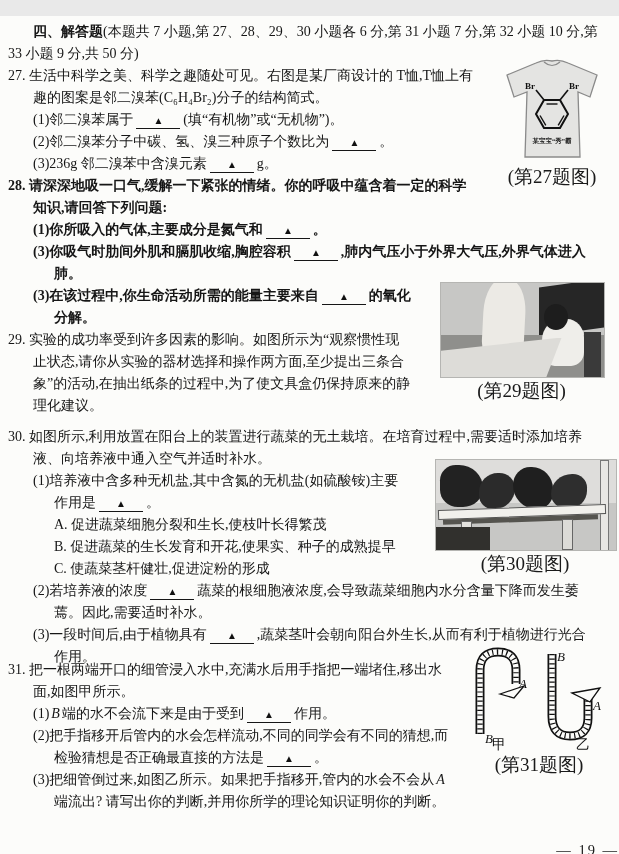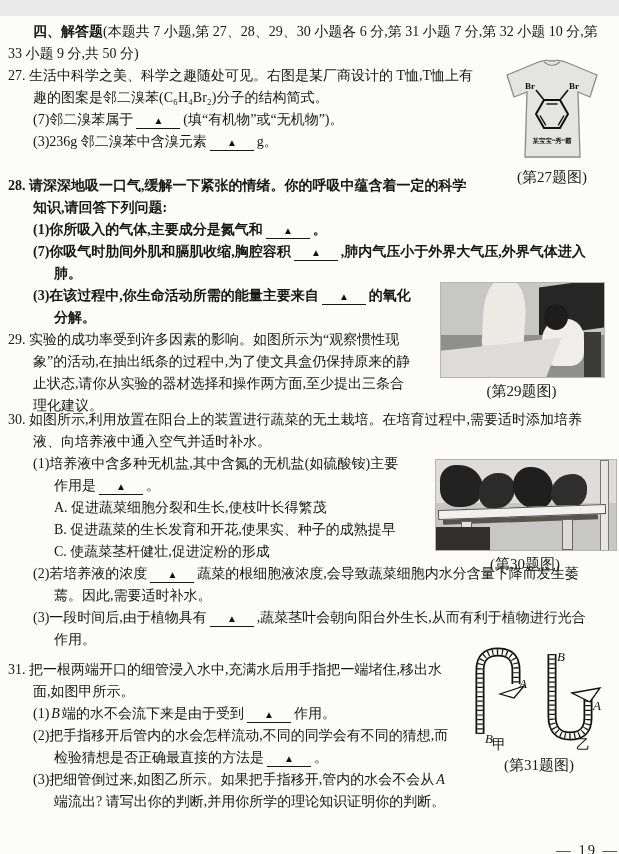--- a/index.html
+++ b/index.html
@@ -8,21 +8,21 @@
         font-size:14px;overflow:hidden;margin:16px auto;}
   .abs{position:absolute;}
   .line{line-height:22px;height:22px;white-space:nowrap;}
   .l1{padding-left:25px;}
   .l2{padding-left:46px;}
   .bold{font-weight:bold;}
   .blank{display:inline-block;min-width:26px;padding:0 9px;margin:0 3px;
          text-align:center;border-bottom:1.5px solid #161616;
          font-size:10px;line-height:15px;vertical-align:baseline;color:#111;}
   .var{font-style:italic;padding:0 2px;font-family:"Liberation Serif",serif;}
-  .caption{font-size:15px;text-align:center;line-height:18px;color:#1a1a1a;}
+  .caption{font-size:19px;text-align:center;line-height:18px;color:#1a1a1a;}
   .photo{position:relative;overflow:hidden;border:1px solid #b5b5b2;background:#c7c7c5;}
   .photo div{position:absolute;}
   
   .p29-cab{right:0;top:0;width:40%;height:52%;background:#262626;transform:skewY(-8deg);}
   .p29-floor{left:0;bottom:0;width:100%;height:45%;background:#8f8f8c;}
   .p29-table{left:-4%;bottom:0;width:78%;height:42%;background:#dddcd8;
              clip-path:polygon(0 35%,100% 0,88% 100%,0 100%);}
   .p29-adult{left:26%;top:-4%;width:26%;height:86%;background:#eceae5;
              border-radius:42% 42% 18% 24%;transform:rotate(3deg);}
   .p29-childbody{right:12%;top:38%;width:26%;height:50%;background:#efeeea;border-radius:45% 40% 30% 30%;}
@@ -49,21 +49,22 @@
 <div class="page">
 
   <div class="abs" style="top:5px;left:8px;width:605px;">
     <div class="line l1"><span class="bold">四、解答题</span><span>(本题共 7 小题,第 27、28、29、30 小题各 6 分,第 31 小题 7 分,第 32 小题 10 分,第</span></div>
     <div class="line">33 小题 9 分,共 50 分)</div>
   </div>
 
   <div class="abs" style="top:49px;left:8px;width:497px;">
     <div class="line">27. 生活中科学之美、科学之趣随处可见。右图是某厂商设计的 T恤,T恤上有</div>
     <div class="line l1">趣的图案是邻二溴苯(C₆H₄Br₂)分子的结构简式。</div>
-    <div class="line l1"><span>(7)邻二溴苯属于</span><span class="blank">▲</span><span>(填“有机物”或“无机物”)。</span></div>
+    <div class="line l1"><span>(1)邻二溴苯属于</span><span class="blank">▲</span><span>(填“有机物”或“无机物”)。</span></div>
+    <div class="line l1"><span>(2)邻二溴苯分子中碳、氢、溴三种原子个数比为</span><span class="blank">▲</span><span>。</span></div>
     <div class="line l1"><span>(3)236g 邻二溴苯中含溴元素</span><span class="blank">▲</span><span>g。</span></div>
   </div>
 
   <div class="abs" style="top:40px;left:500px;width:106px;">
     <svg width="104" height="108" viewBox="0 0 104 108">
       <path d="M36,7 Q44,3 52,5 Q60,3 68,7 L97,19 L90,41 L78,36 L80,101 L25,101 L27,36 L14,41 L7,19 Z" fill="#e4e4e2" stroke="#8a8a8a" stroke-width="1.3"></path>
       <path d="M44,6 Q52,13 60,6" fill="none" stroke="#8a8a8a" stroke-width="1.2"></path>
       <line x1="44" y1="44" x2="36" y2="34" stroke="#111" stroke-width="1.6"></line>
       <line x1="60" y1="44" x2="68" y2="34" stroke="#111" stroke-width="1.6"></line>
       <polygon points="44,44.1 60,44.1 68,58 60,71.9 44,71.9 36,58" fill="none" stroke="#111" stroke-width="2"></polygon>
@@ -74,47 +75,47 @@
       <text x="74" y="33" font-size="9" font-weight="bold" text-anchor="middle" fill="#111">Br</text>
       <text x="52" y="87" font-size="6.5" font-weight="bold" text-anchor="middle" fill="#222">某宝宝“秀”霸</text>
     </svg>
     <div class="caption" style="width:104px;">(第27题图)</div>
   </div>
 
   <div class="abs" style="top:159px;left:8px;width:605px;font-weight:bold;">
     <div class="line">28. 请深深地吸一口气,缓解一下紧张的情绪。你的呼吸中蕴含着一定的科学</div>
     <div class="line l1">知识,请回答下列问题:</div>
     <div class="line l1"><span>(1)你所吸入的气体,主要成分是氮气和</span><span class="blank">▲</span><span>。</span></div>
-    <div class="line l1"><span>(7)你吸气时肋间外肌和膈肌收缩,胸腔容积</span><span class="blank">▲</span><span>,肺内气压小于外界大气压,外界气体进入</span></div>
+    <div class="line l1"><span>(3)你吸气时肋间外肌和膈肌收缩,胸腔容积</span><span class="blank">▲</span><span>,肺内气压小于外界大气压,外界气体进入</span></div>
     <div class="line l2">肺。</div>
     <div class="line l1"><span>(3)在该过程中,你生命活动所需的能量主要来自</span><span class="blank">▲</span><span>的氧化</span></div>
     <div class="line l2">分解。</div>
   </div>
 
   <div class="abs" style="top:313px;left:8px;width:425px;">
     <div class="line">29. 实验的成功率受到许多因素的影响。如图所示为“观察惯性现</div>
+    <div class="line l1">止状态,请你从实验的器材选择和操作两方面,至少提出三条合</div>
     <div class="line l1">象”的活动,在抽出纸条的过程中,为了使文具盒仍保持原来的静</div>
-    <div class="line l1">止状态,请你从实验的器材选择和操作两方面,至少提出三条合</div>
     <div class="line l1">理化建议。</div>
   </div>
 
   <div class="abs" style="top:266px;left:440px;width:171px;">
     <div class="photo" style="width:163px;height:94px;">
       <div class="p29-cab"></div>
       <div class="p29-floor"></div>
       <div class="p29-adult"></div>
       <div class="p29-chair"></div>
       <div class="p29-childbody"></div>
       <div class="p29-childhead"></div>
       <div class="p29-table"></div>
     </div>
     <div class="caption" style="width:163px;margin-top:4px;">(第29题图)</div>
   </div>
 
-  <div class="abs" style="top:393px;left:8px;width:605px;">
+  <div class="abs" style="top:410px;left:8px;width:605px;">
     <div class="line">30. 如图所示,利用放置在阳台上的装置进行蔬菜的无土栽培。在培育过程中,需要适时添加培养</div>
     <div class="line l1">液、向培养液中通入空气并适时补水。</div>
     <div class="line l1">(1)培养液中含多种无机盐,其中含氮的无机盐(如硫酸铵)主要</div>
     <div class="line l2"><span>作用是</span><span class="blank">▲</span><span>。</span></div>
     <div class="line l2">A. 促进蔬菜细胞分裂和生长,使枝叶长得繁茂</div>
     <div class="line l2">B. 促进蔬菜的生长发育和开花,使果实、种子的成熟提早</div>
     <div class="line l2">C. 使蔬菜茎杆健壮,促进淀粉的形成</div>
     <div class="line l1"><span>(2)若培养液的浓度</span><span class="blank">▲</span><span>蔬菜的根细胞液浓度,会导致蔬菜细胞内水分含量下降而发生萎</span></div>
     <div class="line l2">蔫。因此,需要适时补水。</div>
     <div class="line l1"><span>(3)一段时间后,由于植物具有</span><span class="blank">▲</span><span>,蔬菜茎叶会朝向阳台外生长,从而有利于植物进行光合</span></div>

